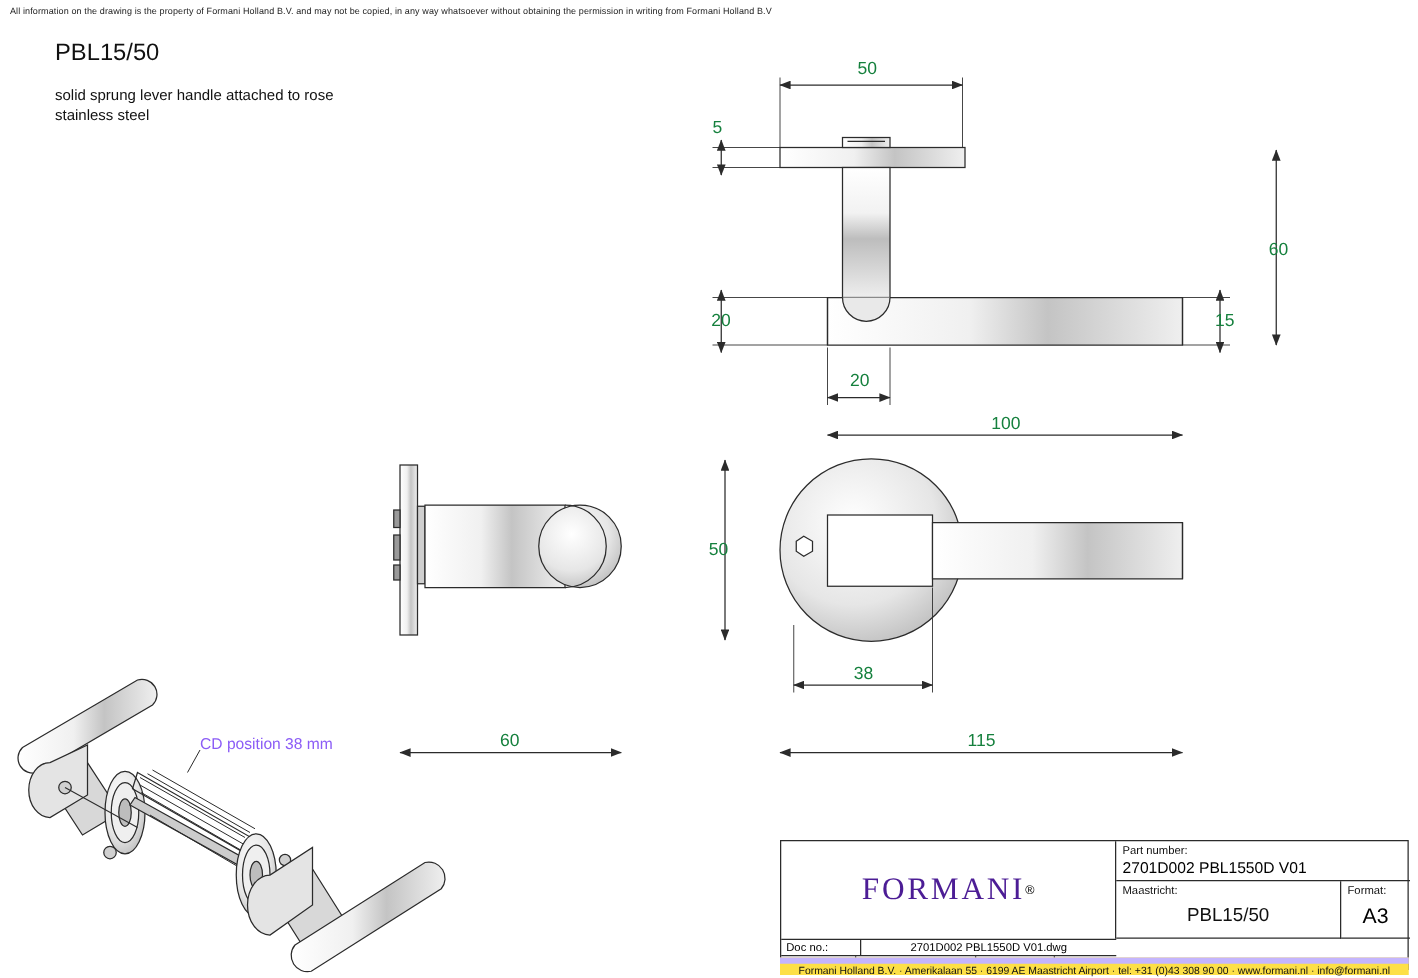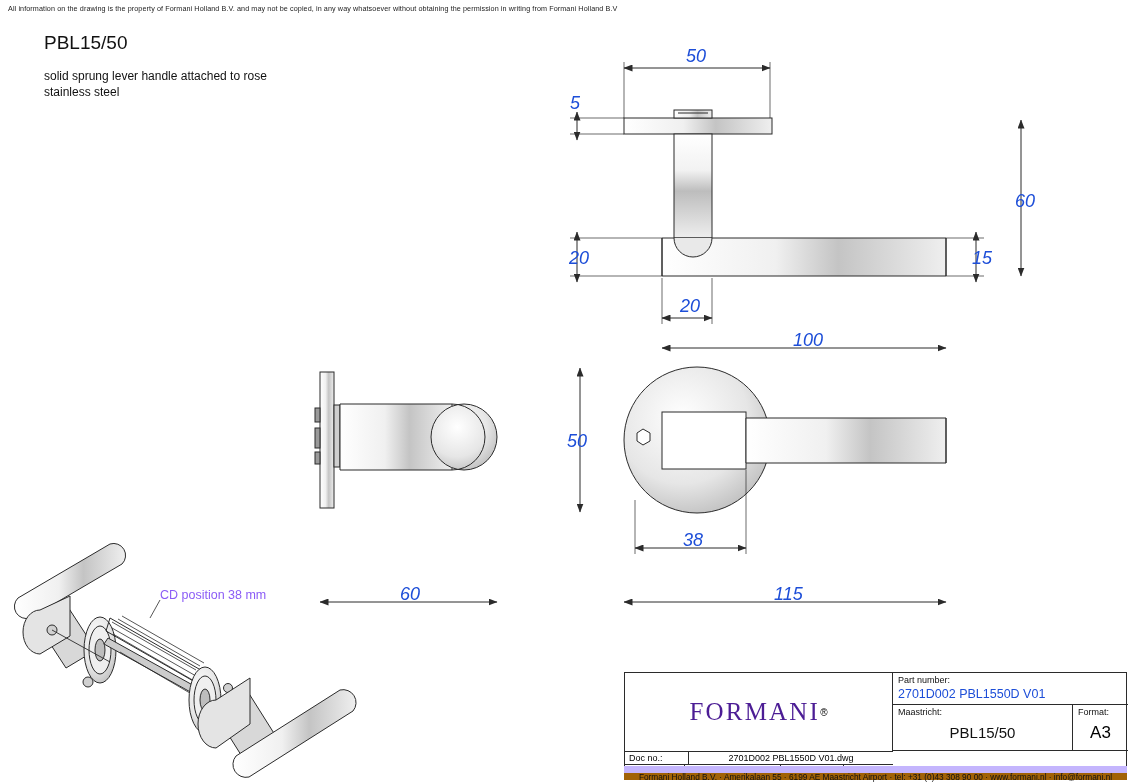--- a/index.html
+++ b/index.html
@@ -41,24 +41,23 @@
     position: absolute;
     left: 44px;
     top: 68px;
     font-size: 12px;
     line-height: 16px;
     color: #111;
     white-space: pre-line;
   }
   .dimlabel {
     position: absolute;
-    font-size: 18px;
-    color: #1d4ed8;
+    font-size: 14px;
+    color: #15803d;
     white-space: nowrap;
-    font-style: italic;
   }
   .note-cd {
     position: absolute;
     font-size: 12.5px;
     color: #8b5cf6;
     white-space: nowrap;
   }
   svg.draw {
     position: absolute;
     left: 0; top: 0;
@@ -137,21 +136,21 @@
   }
   .tb-value-big {
     font-size: 15px;
     color: #111;
     display: block;
     text-align: center;
     margin-top: 6px;
   }
   .tb-value-mid {
     font-size: 12.5px;
-    color: #1d4ed8;
+    color: #000000;
     display: block;
     margin-top: 1px;
   }
   .tb-format-value {
     font-size: 17px;
     display: block;
     text-align: center;
     margin-top: 5px;
   }
   .tb-docrow {
@@ -184,28 +183,28 @@
     box-sizing: border-box;
     white-space: nowrap;
   }
   .cell.bord { border-right: 1px solid #2b2b2b; }
   .footer-line {
     position: absolute;
     left: 624px;
     top: 766px;
     width: 503px;
     height: 14px;
-    border-top: 7px solid #c4b5fd;
+    border-top: 5px solid #c4b5fd;
     box-sizing: border-box;
     display: flex;
     align-items: center;
     justify-content: center;
     font-size: 8.3px;
     color: #111;
-    background: #a16207;
+    background: #fde047;
     white-space: nowrap;
   }
 </style>
 </head>
 <body>
 
 <div class="sheet">
 
   <div class="disclaimer">All information on the drawing is the property of Formani Holland B.V. and may not be copied, in any way whatsoever without obtaining the permission in writing from Formani Holland B.V</div>
 

